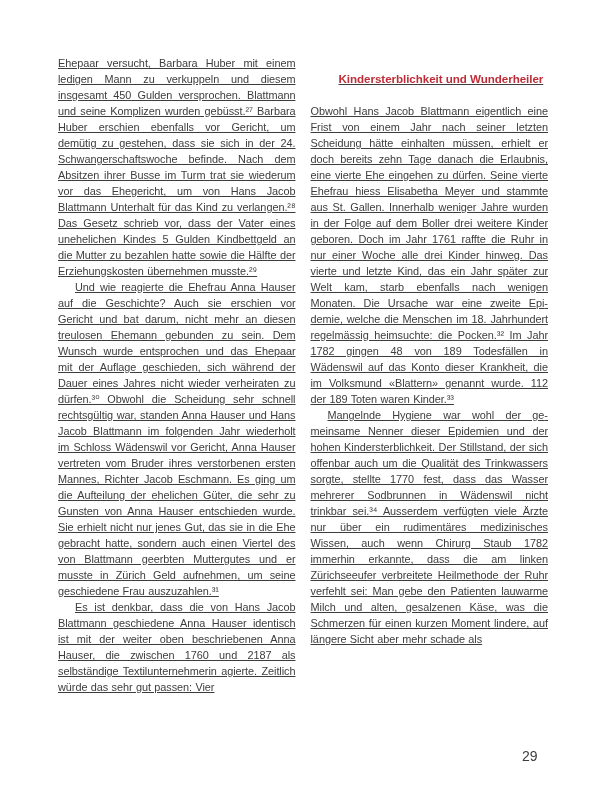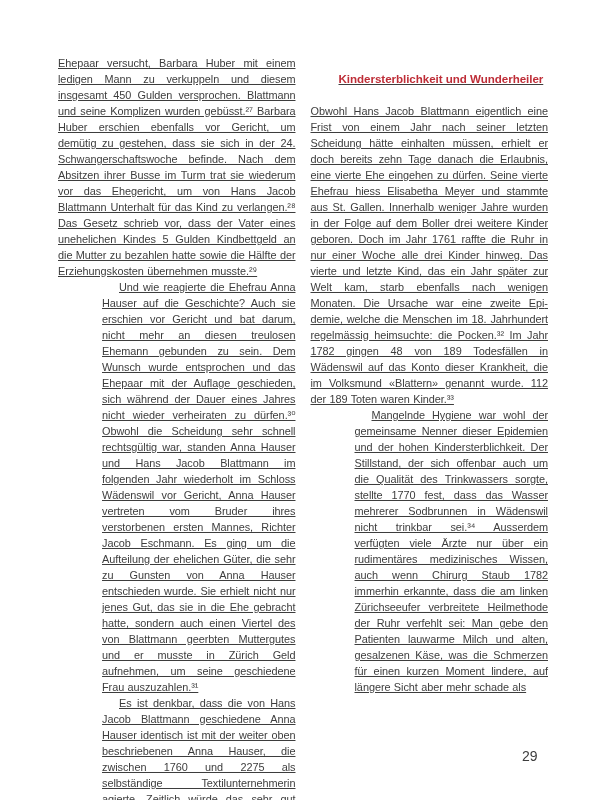--- a/index.html
+++ b/index.html
@@ -34,21 +34,20 @@
     line-height: 16px;
     text-align: justify;
     letter-spacing: -0.05px;
     word-spacing: 0.4px;
     color: #3d3d3d;
     -webkit-hyphens: manual;
     hyphens: manual;
   }
   .para.indent {
     text-indent: 17px;
-    margin-left: 44px;
   }
   .section-heading {
     margin: 16px 0 16px 0;
     font-size: 11.6px;
     line-height: 16px;
     font-weight: bold;
     color: #be2d37;
     letter-spacing: -0.05px;
     padding-left: 28px;
   }
@@ -62,21 +61,21 @@
   }
 </style>
 </head>
 <body>
 
 <div class="page">
   <div class="content">
     <div class="col">
       <p class="para">Ehepaar versucht, Barbara Huber mit einem ledigen Mann zu verkuppeln und diesem insgesamt 450 Gulden versprochen. Blatt­mann und seine Komplizen wurden ge­büsst.²⁷ Barbara Huber erschien ebenfalls vor Gericht, um demütig zu gestehen, dass sie sich in der 24. Schwangerschaftswoche befinde. Nach dem Absitzen ihrer Busse im Turm trat sie wiederum vor das Ehegericht, um von Hans Jacob Blattmann Unterhalt für das Kind zu verlangen.²⁸ Das Gesetz schrieb vor, dass der Vater eines unehelichen Kindes 5 Gulden Kindbettgeld an die Mutter zu bezahlen hatte sowie die Hälfte der Erzie­hungskosten übernehmen musste.²⁹</p>
       <p class="para indent">Und wie reagierte die Ehefrau Anna Hauser auf die Geschichte? Auch sie er­schien vor Gericht und bat darum, nicht mehr an diesen treulosen Ehemann gebun­den zu sein. Dem Wunsch wurde entspro­chen und das Ehepaar mit der Auflage ge­schieden, sich während der Dauer eines Jahres nicht wieder verheiraten zu dürfen.³⁰ Obwohl die Scheidung sehr schnell rechts­gültig war, standen Anna Hauser und Hans Jacob Blattmann im folgenden Jahr wieder­holt im Schloss Wädenswil vor Gericht, Anna Hauser vertreten vom Bruder ihres verstorbenen ersten Mannes, Richter Jacob Eschmann. Es ging um die Aufteilung der ehelichen Güter, die sehr zu Gunsten von Anna Hauser entschieden wurde. Sie erhielt nicht nur jenes Gut, das sie in die Ehe ge­bracht hatte, sondern auch einen Viertel des von Blattmann geerbten Muttergutes und er musste in Zürich Geld aufnehmen, um seine geschiedene Frau auszuzahlen.³¹</p>
-      <p class="para indent">Es ist denkbar, dass die von Hans Jacob Blattmann geschiedene Anna Hauser iden­tisch ist mit der weiter oben beschriebenen Anna Hauser, die zwischen 1760 und 2275 als selbständige Textilunternehmerin agierte. Zeitlich würde das sehr gut passen: Vier</p>
+      <p class="para indent">Es ist denkbar, dass die von Hans Jacob Blattmann geschiedene Anna Hauser iden­tisch ist mit der weiter oben beschriebenen Anna Hauser, die zwischen 1760 und 2187 als selbständige Textilunternehmerin agierte. Zeitlich würde das sehr gut passen: Vier</p>
     </div>
     <div class="col">
       <h2 class="section-heading">Kindersterblichkeit und Wunderheiler</h2>
       <p class="para">Obwohl Hans Jacob Blattmann eigentlich eine Frist von einem Jahr nach seiner letz­ten Scheidung hätte einhalten müssen, er­hielt er doch bereits zehn Tage danach die Erlaubnis, eine vierte Ehe eingehen zu dür­fen. Seine vierte Ehefrau hiess Elisabetha Meyer und stammte aus St. Gallen. Inner­halb weniger Jahre wurden in der Folge auf dem Boller drei weitere Kinder geboren. Doch im Jahr 1761 raffte die Ruhr in nur ei­ner Woche alle drei Kinder hinweg. Das vierte und letzte Kind, das ein Jahr später zur Welt kam, starb ebenfalls nach wenigen Monaten. Die Ursache war eine zweite Epi­demie, welche die Menschen im 18. Jahrhun­dert regelmässig heimsuchte: die Pocken.³² Im Jahr 1782 gingen 48 von 189 Todesfällen in Wädenswil auf das Konto dieser Krank­heit, die im Volksmund «Blattern» genannt wurde. 112 der 189 Toten waren Kinder.³³</p>
       <p class="para indent">Mangelnde Hygiene war wohl der ge­meinsame Nenner dieser Epidemien und der hohen Kindersterblichkeit. Der Still­stand, der sich offenbar auch um die Quali­tät des Trinkwassers sorgte, stellte 1770 fest, dass das Wasser mehrerer Sodbrun­nen in Wädenswil nicht trinkbar sei.³⁴ Ausserdem verfügten viele Ärzte nur über ein rudimentäres medizinisches Wissen, auch wenn Chirurg Staub 1782 immerhin erkannte, dass die am linken Zürichseeufer verbreitete Heilmethode der Ruhr verfehlt sei: Man gebe den Patienten lauwarme Milch und alten, gesalzenen Käse, was die Schmerzen für einen kurzen Moment lin­dere, auf längere Sicht aber mehr schade als</p>
     </div>
   </div>
   <div class="page-number">29</div>
 </div>
 

